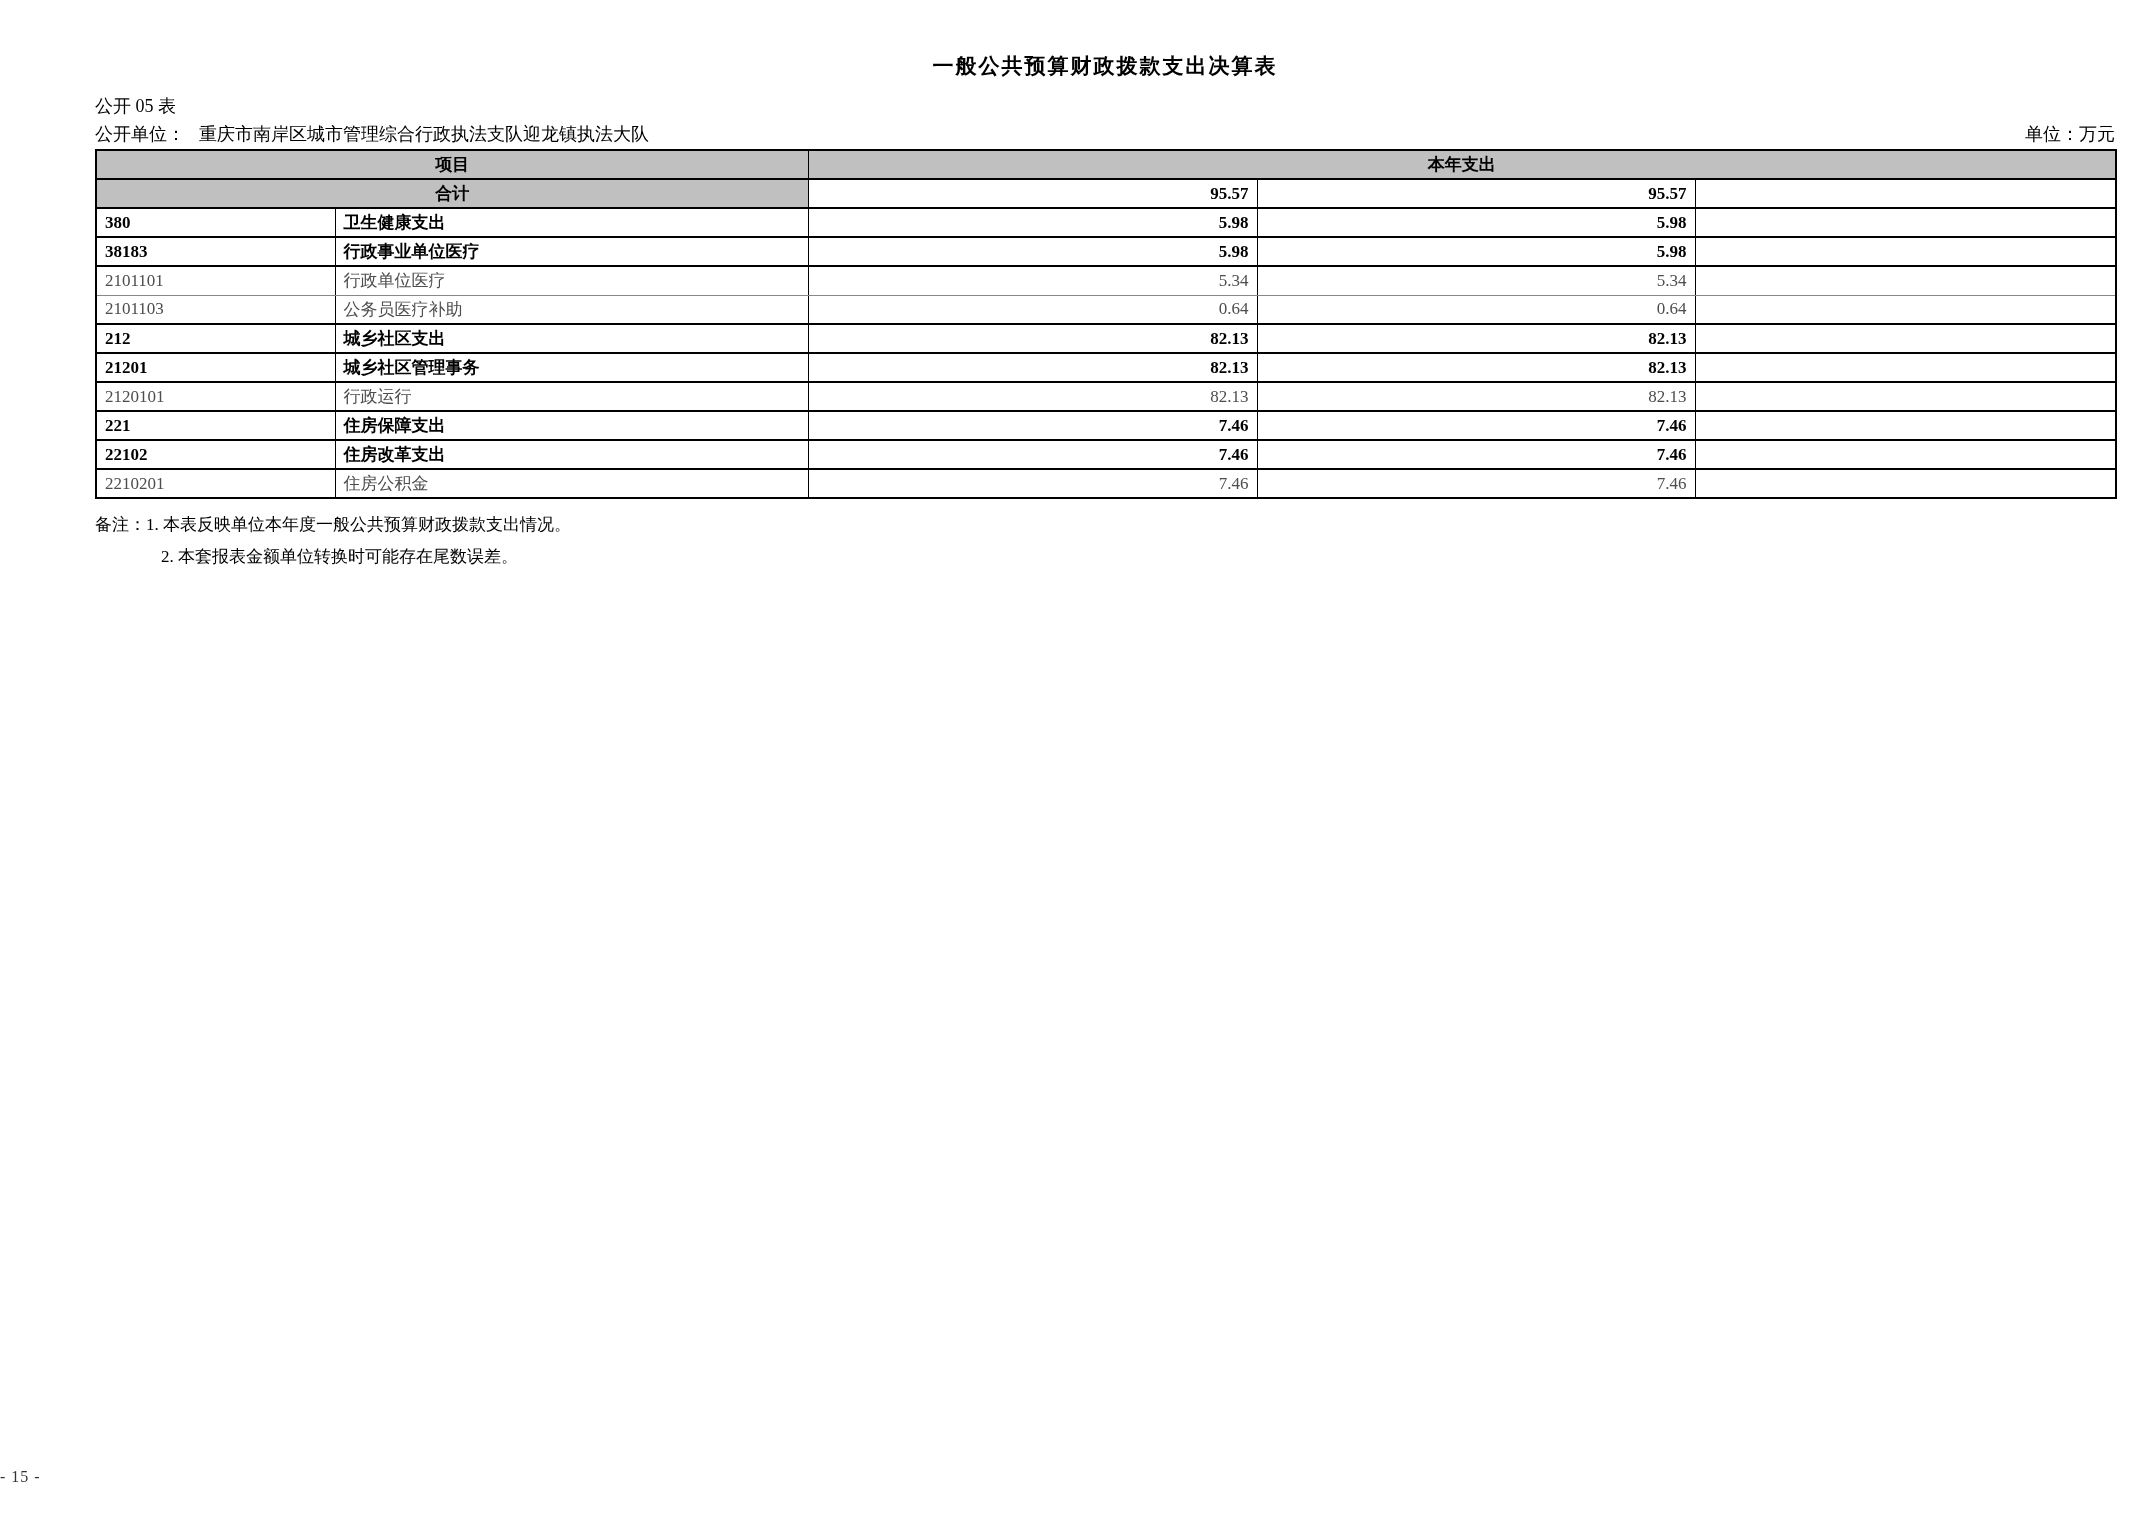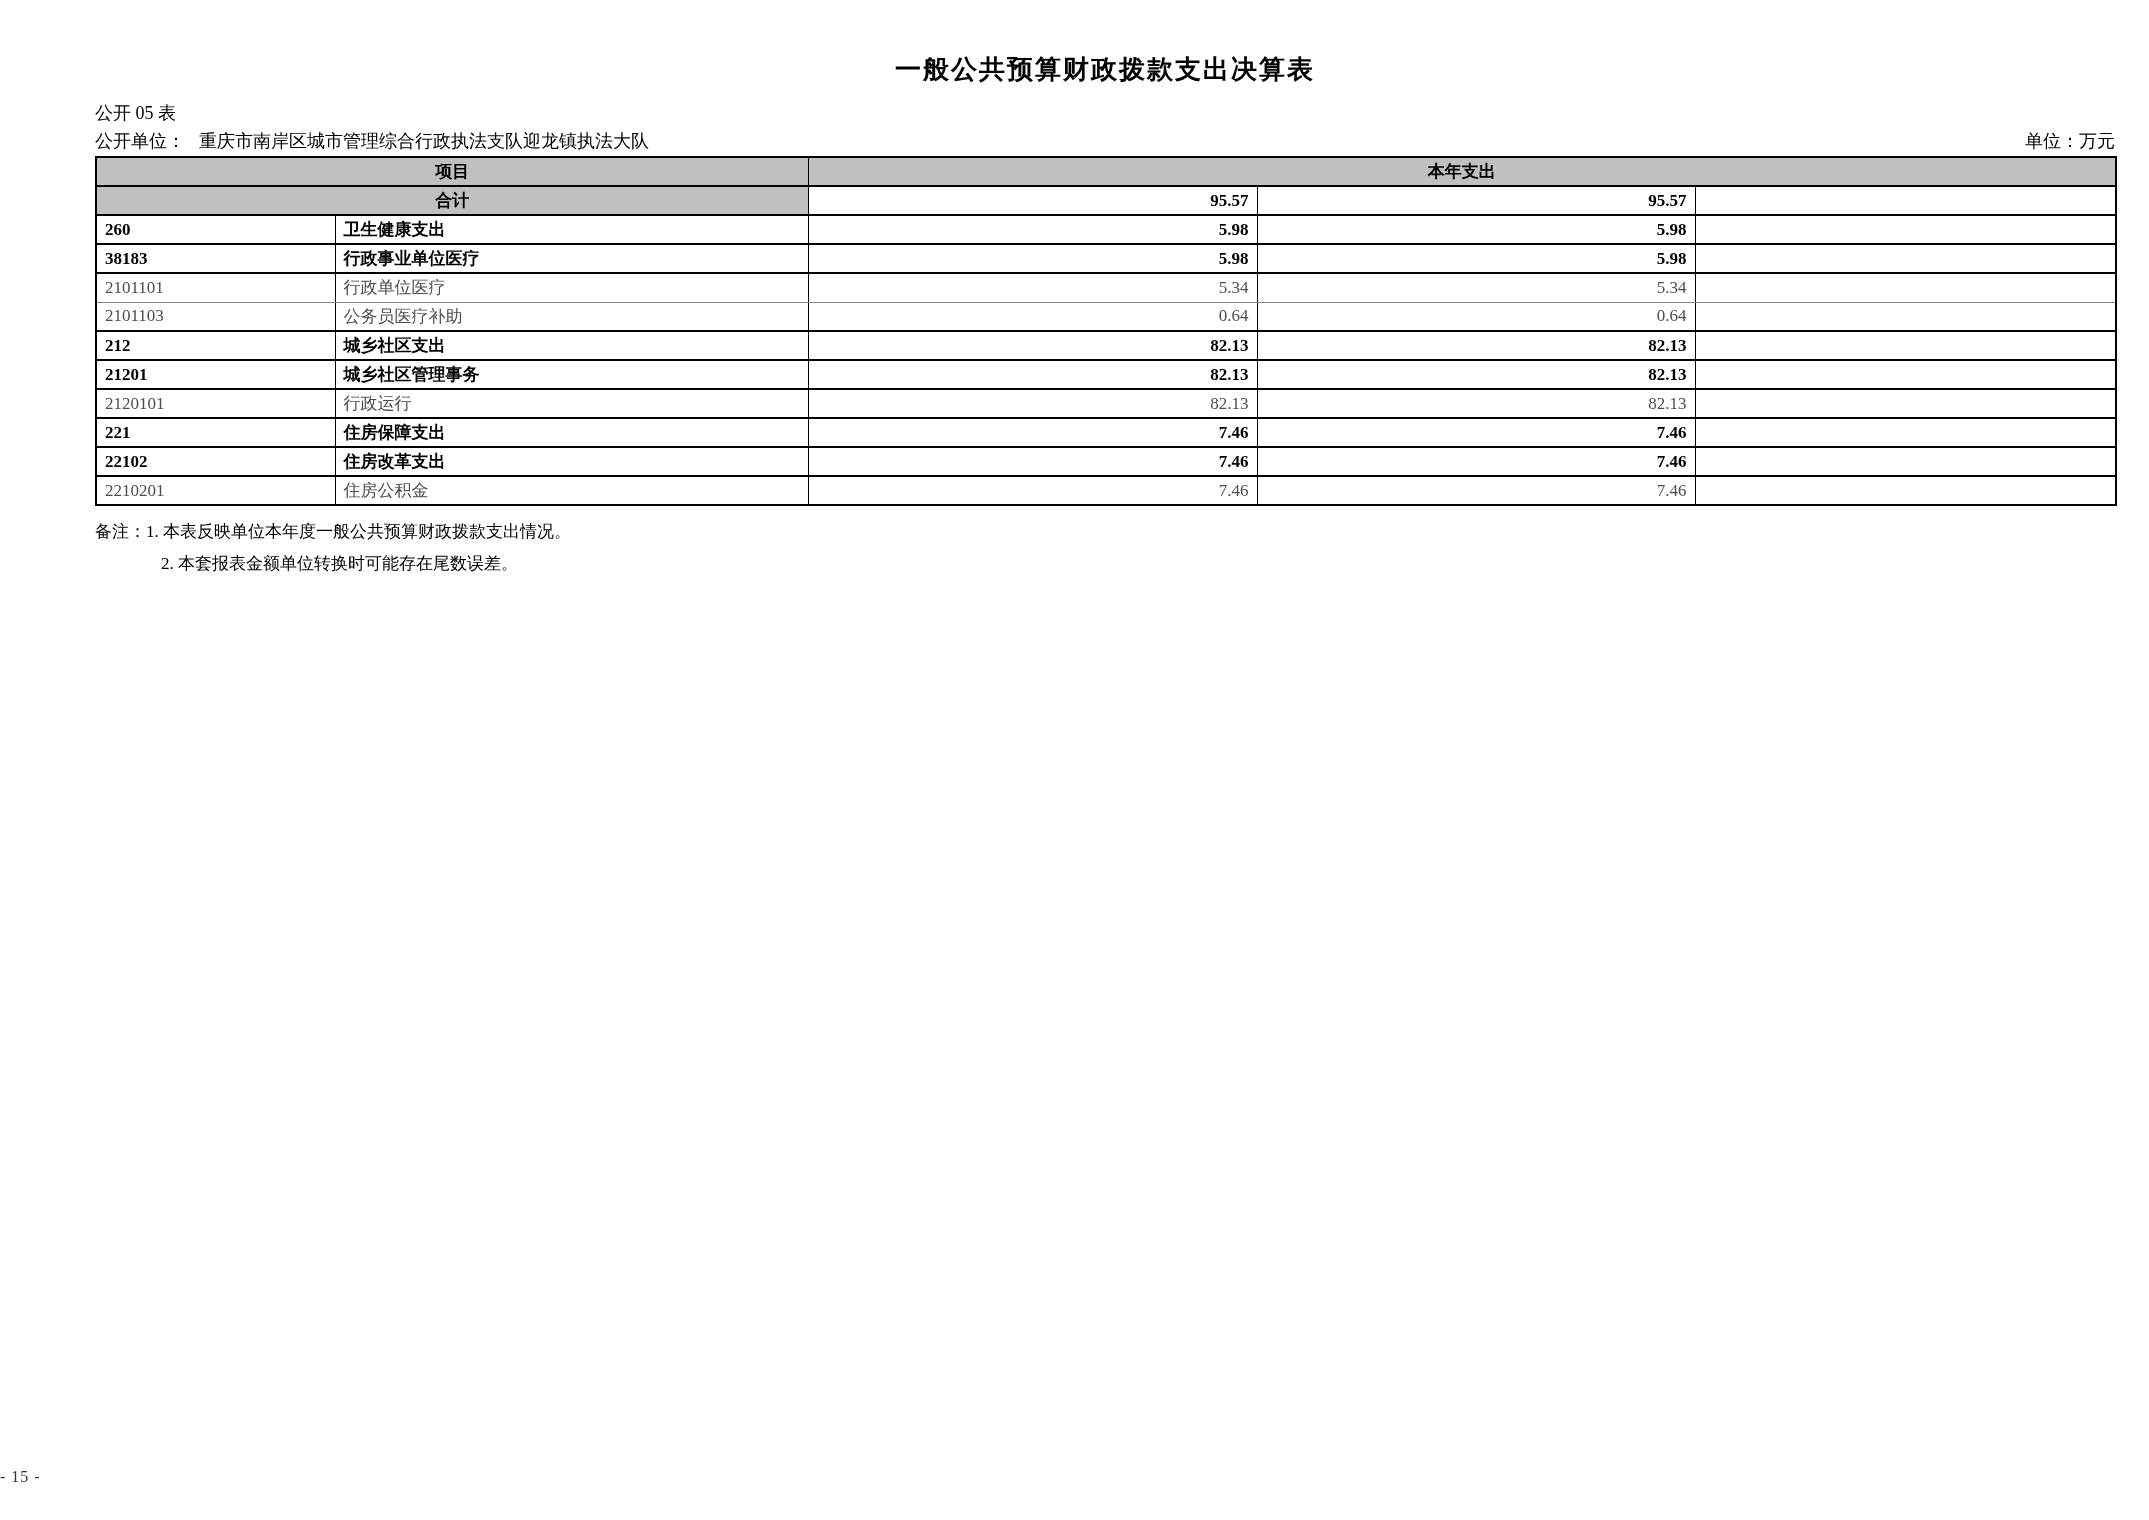--- a/index.html
+++ b/index.html
@@ -9,21 +9,21 @@
     width:2149px; height:1520px;
     background:#ffffff;
     font-family:"Liberation Serif","DejaVu Serif",serif;
     color:#000;
     overflow:hidden;
   }
   .sheet { position:absolute; left:95px; top:0; width:2020px; }
   .doc-title {
     margin-top:52px;
     text-align:center;
-    font-size:26px;
+    font-size:21px;
     font-weight:bold;
     letter-spacing:2px;
   }
   .meta-line-1 {
     margin-top:14px;
     text-align:left;
     font-size:18px;
     height:24px;
   }
   .meta-line-2 {
@@ -111,21 +111,21 @@
 
 
       <tr class="total-row">
         <td colspan="2" class="total-label">合计</td>
         <td class="num">95.57</td>
         <td class="num">95.57</td>
         <td class="num"></td>
       </tr>
 
       <tr class="bold">
-        <td class="code-col">260</td>
+        <td class="code-col">380</td>
         <td>卫生健康支出</td>
         <td class="num">5.98</td>
         <td class="num">5.98</td>
         <td class="num"></td>
       </tr>
       <tr class="bold">
         <td class="code-col">38183</td>
         <td>行政事业单位医疗</td>
         <td class="num">5.98</td>
         <td class="num">5.98</td>

